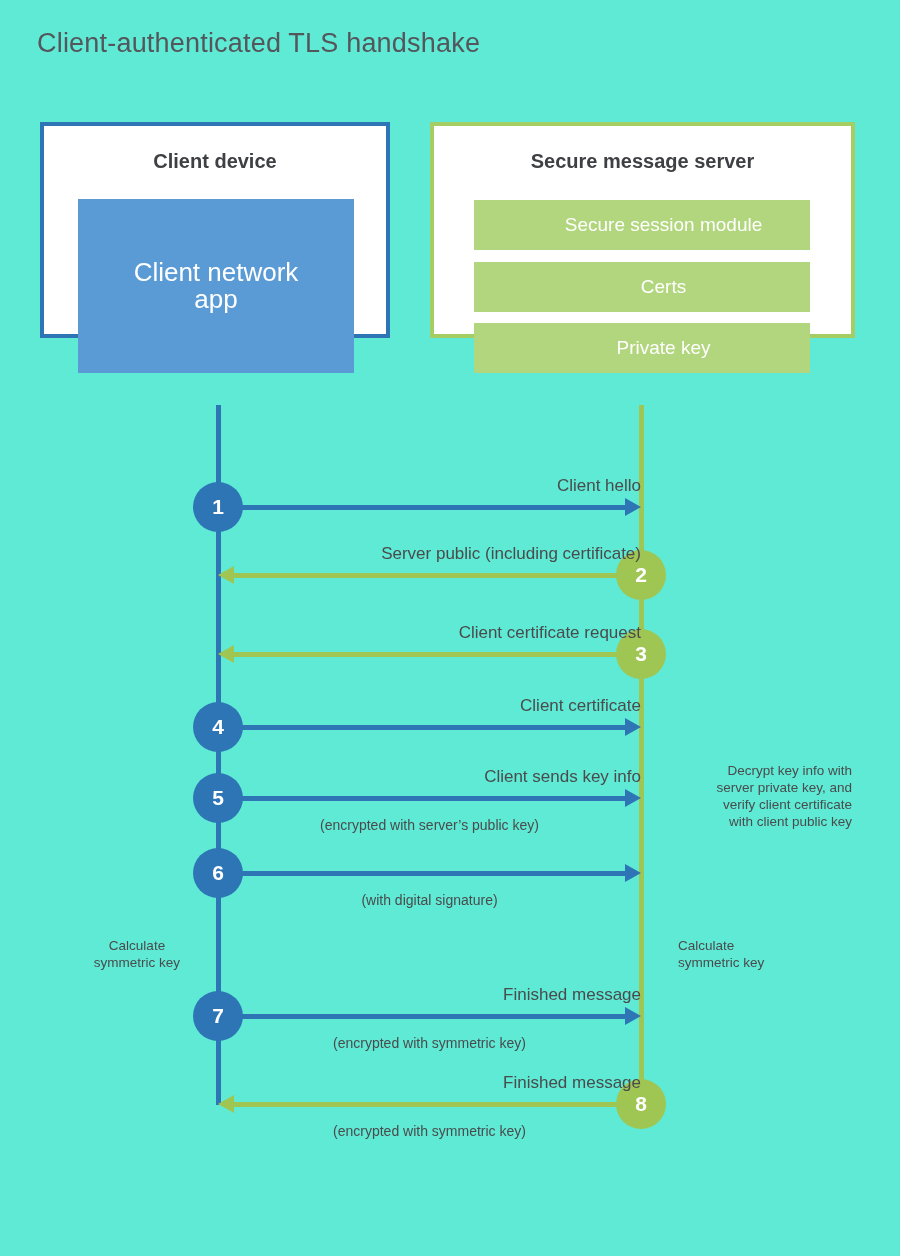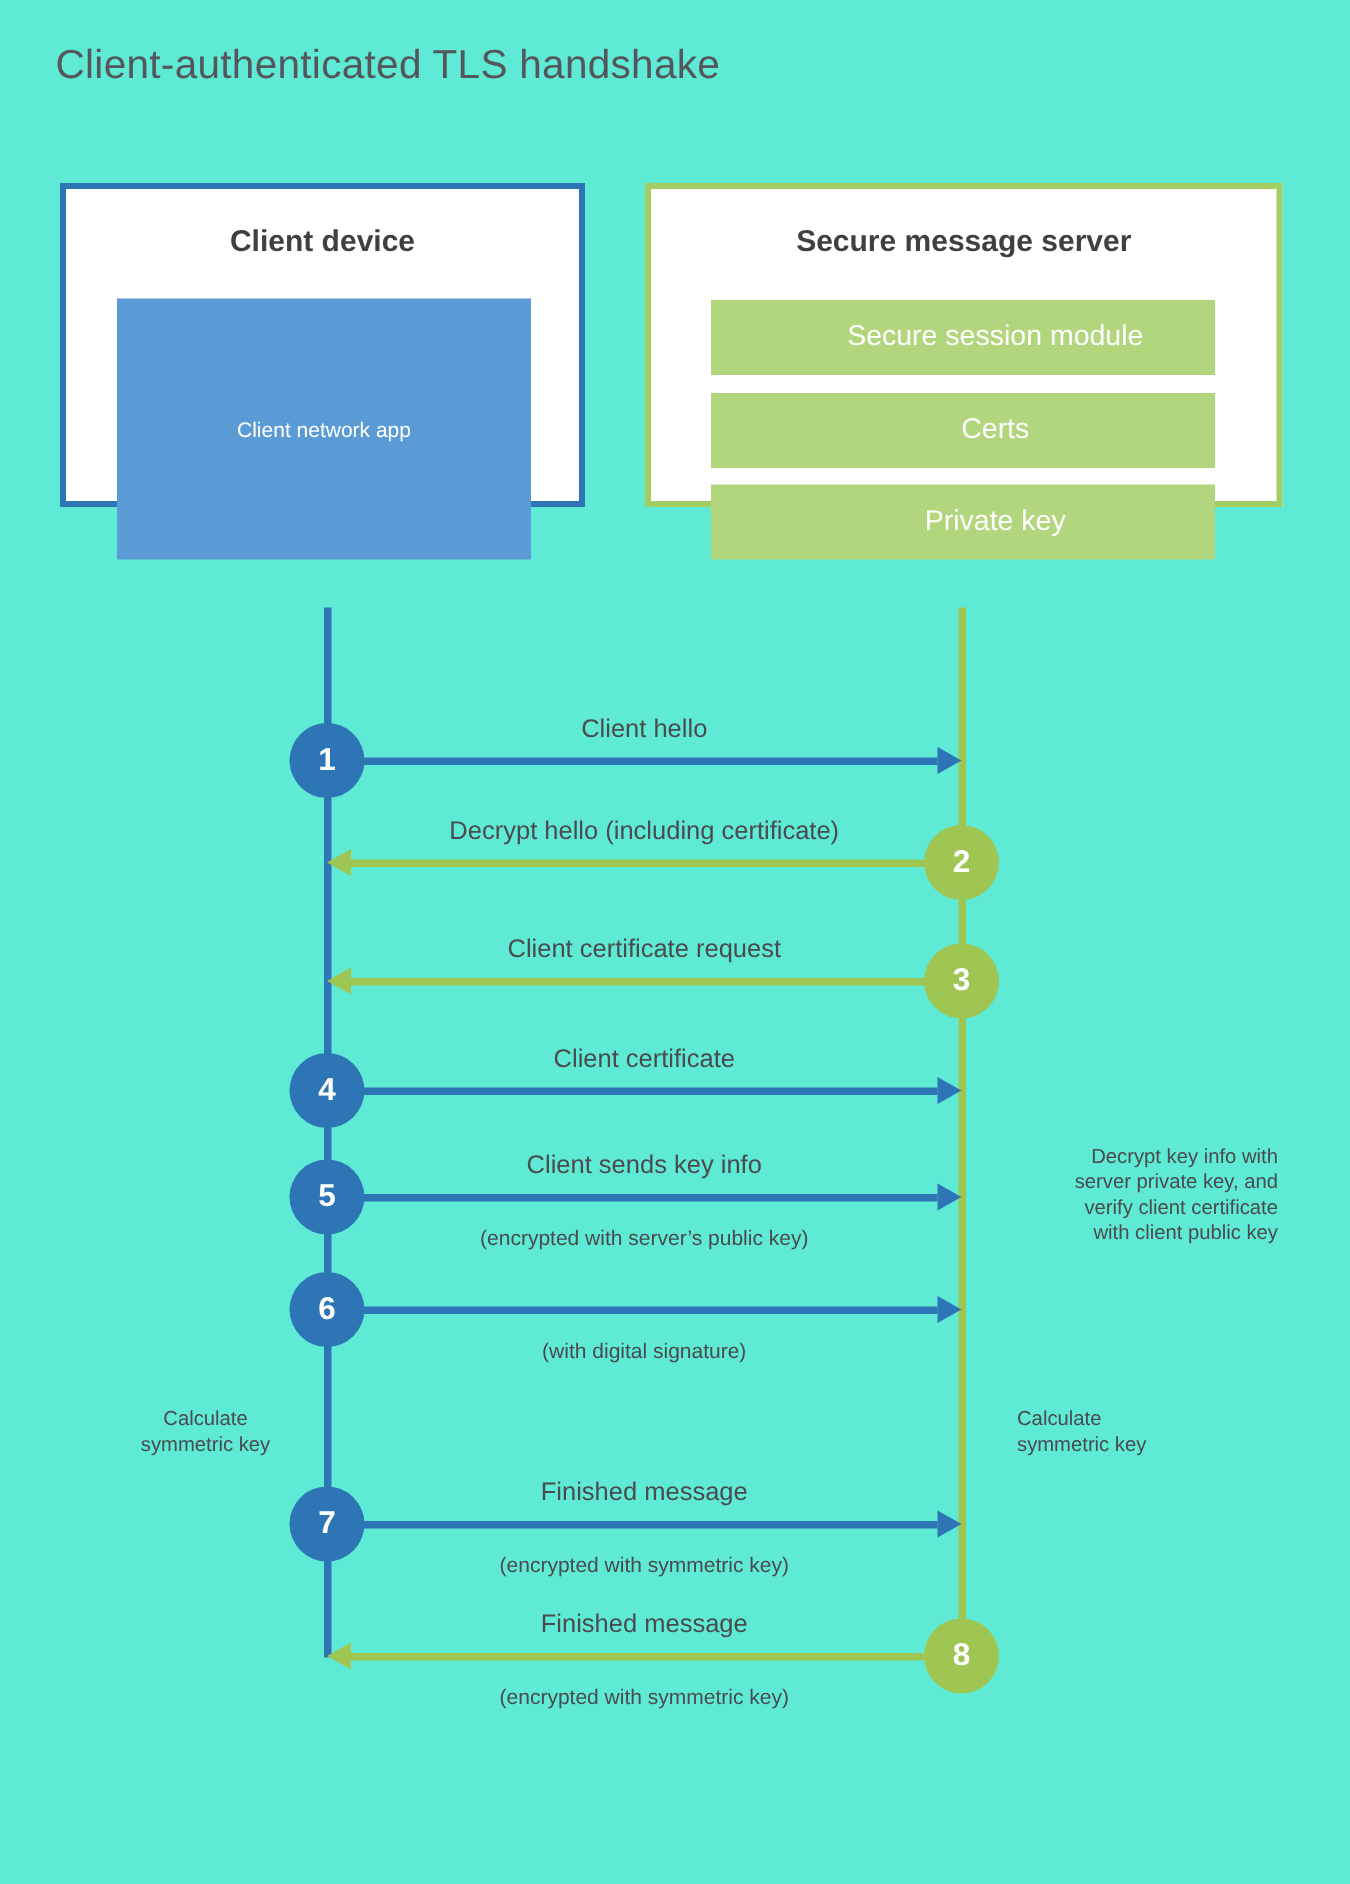--- a/index.html
+++ b/index.html
@@ -17,21 +17,21 @@
   .server-box { left:430px; width:425px; border:4px solid #a4cd63; }
   .box-title {
     position:absolute; top:24px; left:0; right:0; text-align:center;
     font-size:20px; font-weight:bold; color:#3f4043;
   }
   .client-app {
     position:absolute; left:34px; top:73px; width:276px; height:174px;
     background:#5b9bd5; display:flex; align-items:center; justify-content:center;
   }
   .client-app span {
-    color:#ffffff; font-size:14px; line-height:27px; text-align:center; max-width:190px;
+    color:#ffffff; font-size:26px; line-height:27px; text-align:center; max-width:190px;
   }
   .srv-bar {
     position:absolute; left:40px; width:336px; height:50px;
     background:#b2d67e; color:#ffffff; font-size:19px;
     text-align:center; line-height:50px;padding-left:43px;
   }
 
   
   .lifeline { position:absolute; top:405px; width:5px; height:700px; z-index:1; }
   .lifeline.blue { left:216px; background:#2e75b6; }
@@ -56,21 +56,21 @@
   .dir-right .head { left:100%; border-left:16px solid; }
   .dir-left  .head { right:100%; border-right:16px solid; }
   .c-blue  .bar   { background:#2e75b6; }
   .c-blue  .badge { background:#2e75b6; }
   .c-blue  .head  { border-left-color:#2e75b6; border-right-color:#2e75b6; }
   .c-green .bar   { background:#9fc653; }
   .c-green .badge { background:#9fc653; }
   .c-green .head  { border-left-color:#9fc653; border-right-color:#9fc653; }
 
   .msg-label {
-    position:absolute; left:218px; width:423px; top:-6px; text-align:center;
+    position:absolute; left:218px; width:423px; top:-6px; text-align:right;
     font-size:17px; color:#4a4b4d; z-index:4; line-height:20px;
   }
   .msg-sub {
     position:absolute; left:218px; width:423px; top:44px; text-align:center;
     font-size:14px; color:#4a4b4d; z-index:4;
   }
 
   
   .note { font-size:13.5px; line-height:17px; color:#4a4b4d; white-space:pre-line; z-index:4; }
   .note-decrypt   { position:absolute; left:667px; top:762px; width:185px; text-align:right; }
@@ -107,21 +107,21 @@
       </div>
     <div class="badge pos-left">1</div>
     <div class="msg-label">Client hello</div>
   </div>
 
   <div class="row c-green dir-left" style="top:550px">
     <div class="bar">
         <span class="head"></span>
       </div>
     <div class="badge pos-right">2</div>
-    <div class="msg-label">Decrypt hello (including certificate)</div>
+    <div class="msg-label">Server public (including certificate)</div>
   </div>
 
   <div class="row c-green dir-left" style="top:629px">
     <div class="bar">
         <span class="head"></span>
       </div>
     <div class="badge pos-right">3</div>
     <div class="msg-label">Client certificate request</div>
   </div>
 

